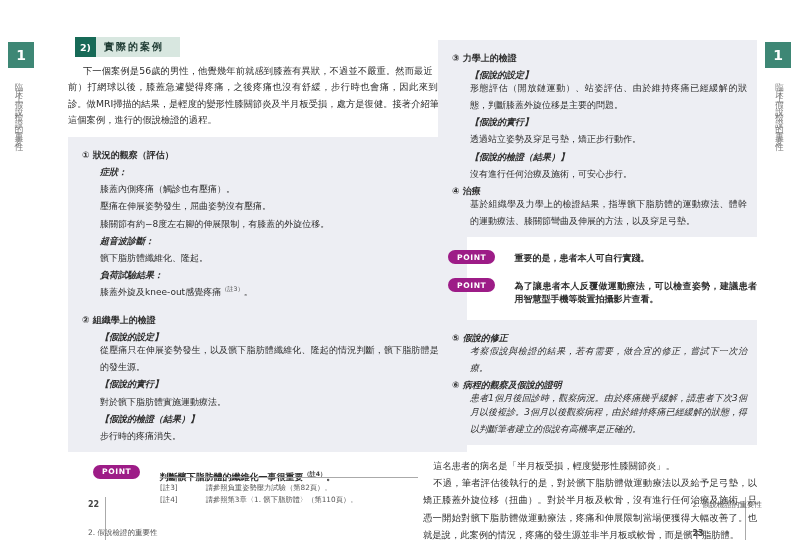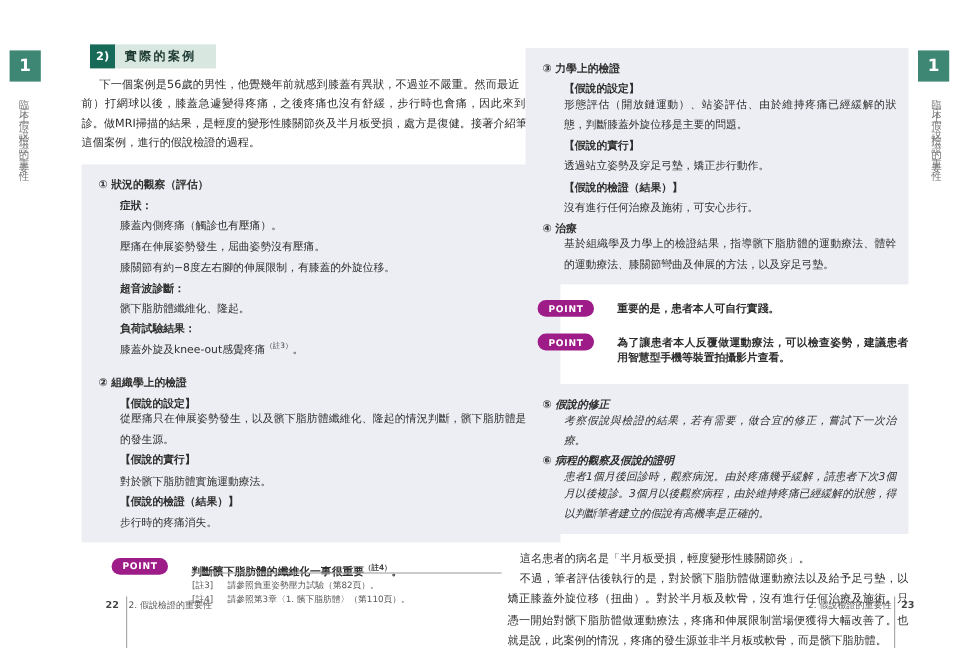--- a/index.html
+++ b/index.html
@@ -29,39 +29,39 @@
 
   .intro{font-size:9.3px;line-height:16.3px;text-indent:1.6em;text-align:justify;margin:0;}
 
   .graybox{background:var(--box-bg,#edeef3);padding:8px 10px 9px 14px;}
   .mt9{margin-top:9px;}
   .mt14{margin-top:14px;font-style:italic;}
   .rbox{margin-left:15px;}
   .ln{font-size:9px;line-height:13.1px;text-align:justify;}
   .ln-h{font-weight:bold;}
   .ln-hgap{font-weight:bold;margin-top:11px;}
-  .ln-label{font-weight:bold;margin-left:18px;}
+  .ln-label{font-weight:bold;margin-left:18px;font-style:italic;}
   .ln-body{margin-left:18px;}
   .sup{font-size:6.2px;vertical-align:4px;color:#444;}
 
   .point-row{display:flex;align-items:flex-start;gap:19px;margin-top:13px;}
   .pr-indent{margin-left:25px;}
   .point-badge{background:var(--point-magenta,#9d1c87);color:#fff;font-size:7.6px;font-weight:bold;
        padding:2.5px 9px;border-radius:9px;flex:0 0 auto;letter-spacing:0.6px;}
   .point-text{font-size:9px;font-weight:bold;line-height:13px;padding-top:2px;text-align:justify;}
 
   .rparas{margin-top:12px;}
   .rparas p{margin:0;font-size:9.3px;line-height:17.3px;text-indent:1.1em;text-align:justify;}
 
   .footnotes{position:absolute;left:160px;top:477px;width:258px;border-top:1px solid #aaa;
        padding-top:4px;font-size:7.3px;color:#555;}
-  .footnote-row{display:flex;gap:12px;line-height:11.5px;align-items:center;}
+  .footnote-row{display:flex;gap:28px;line-height:11.5px;align-items:center;}
   .fn-label{flex:0 0 auto;}
 
-  .footer{position:absolute;top:500px;font-size:7.5px;color:#555;display:flex;align-items:flex-start;gap:8px;}
+  .footer{position:absolute;top:500px;font-size:7.5px;color:#555;display:flex;align-items:flex-start;gap:19px;flex-direction:column;}
   .footer-left{left:88px;}
   .footer-right{right:37px;}
   .pageno{font-size:8px;font-weight:bold;color:#444;}
   .vrule{position:absolute;width:1px;background:#aaa;top:497px;height:43px;}
   .vrule-left{left:105px;}
   .vrule-right{left:745px;}
 </style>
 </head>
 <body>
 

